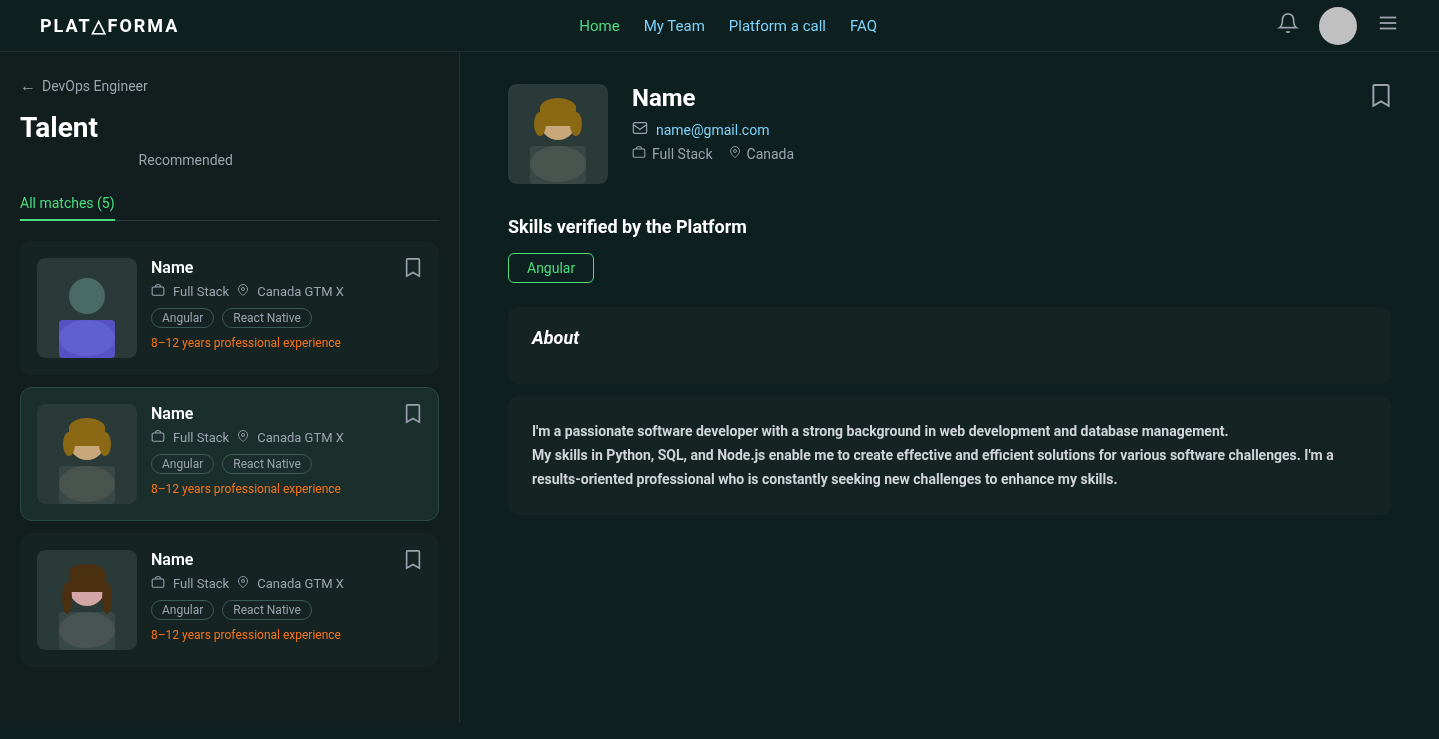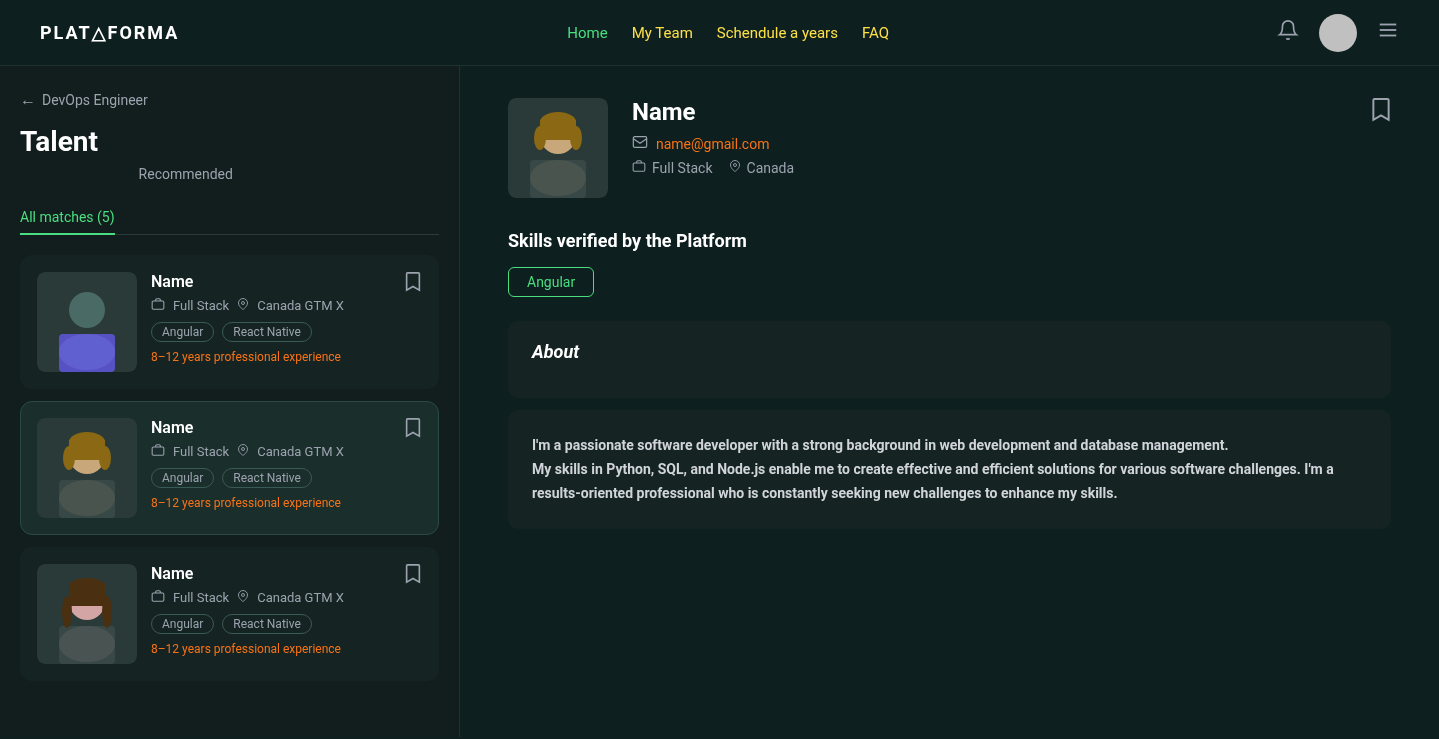--- a/index.html
+++ b/index.html
@@ -12,35 +12,35 @@
     }
 
     
     .navbar {
       display: flex;
       align-items: center;
       justify-content: space-between;
       background: #0d1f1e;
       border-bottom: 1px solid #1e3230;
       padding: 0 40px;
-      height: 66px;
+      height: 52px;
     }
     .navbar-logo {
       color: #fff;
       font-weight: 700;
       font-size: 18px;
       letter-spacing: 2px;
     }
     .navbar-links {
       display: flex;
       align-items: center;
       gap: 24px;
     }
     .nav-link {
-      color: #fde047;
+      color: #7dd3fc;
       text-decoration: none;
       font-size: 15px;
       cursor: pointer;
     }
     .nav-link.active { color: #4ade80; }
     .navbar-right {
       display: flex;
       align-items: center;
       gap: 20px;
     }
@@ -214,21 +214,21 @@
     .detail-name {
       font-size: 24px;
       font-weight: 700;
       color: #fff;
       margin-bottom: 8px;
     }
     .detail-email {
       display: flex;
       align-items: center;
       gap: 8px;
-      color: #f97316;
+      color: #7dd3fc;
       font-size: 14px;
       margin-bottom: 6px;
     }
     .detail-location {
       display: flex;
       align-items: center;
       gap: 16px;
       color: #9ca3af;
       font-size: 14px;
     }
@@ -283,21 +283,21 @@
     }
   </style>
 </head>
 <body>
 
 <nav class="navbar">
   <div class="navbar-logo">PLAT△FORMA</div>
   <div class="navbar-links">
     <span class="nav-link active">Home</span>
     <span class="nav-link">My Team</span>
-    <span class="nav-link">Schendule a years</span>
+    <span class="nav-link">Platform a call</span>
     <span class="nav-link">FAQ</span>
   </div>
   <div class="navbar-right">
     <span class="bell-icon">
       <svg width="22" height="22" viewBox="0 0 24 24" fill="none" stroke="currentColor" stroke-width="1.8">
         <path d="M18 8a6 6 0 00-12 0c0 7-3 9-3 9h18s-3-2-3-9"></path>
         <path d="M13.73 21a2 2 0 01-3.46 0"></path>
       </svg>
     </span>
     <div class="avatar-circle"></div>

